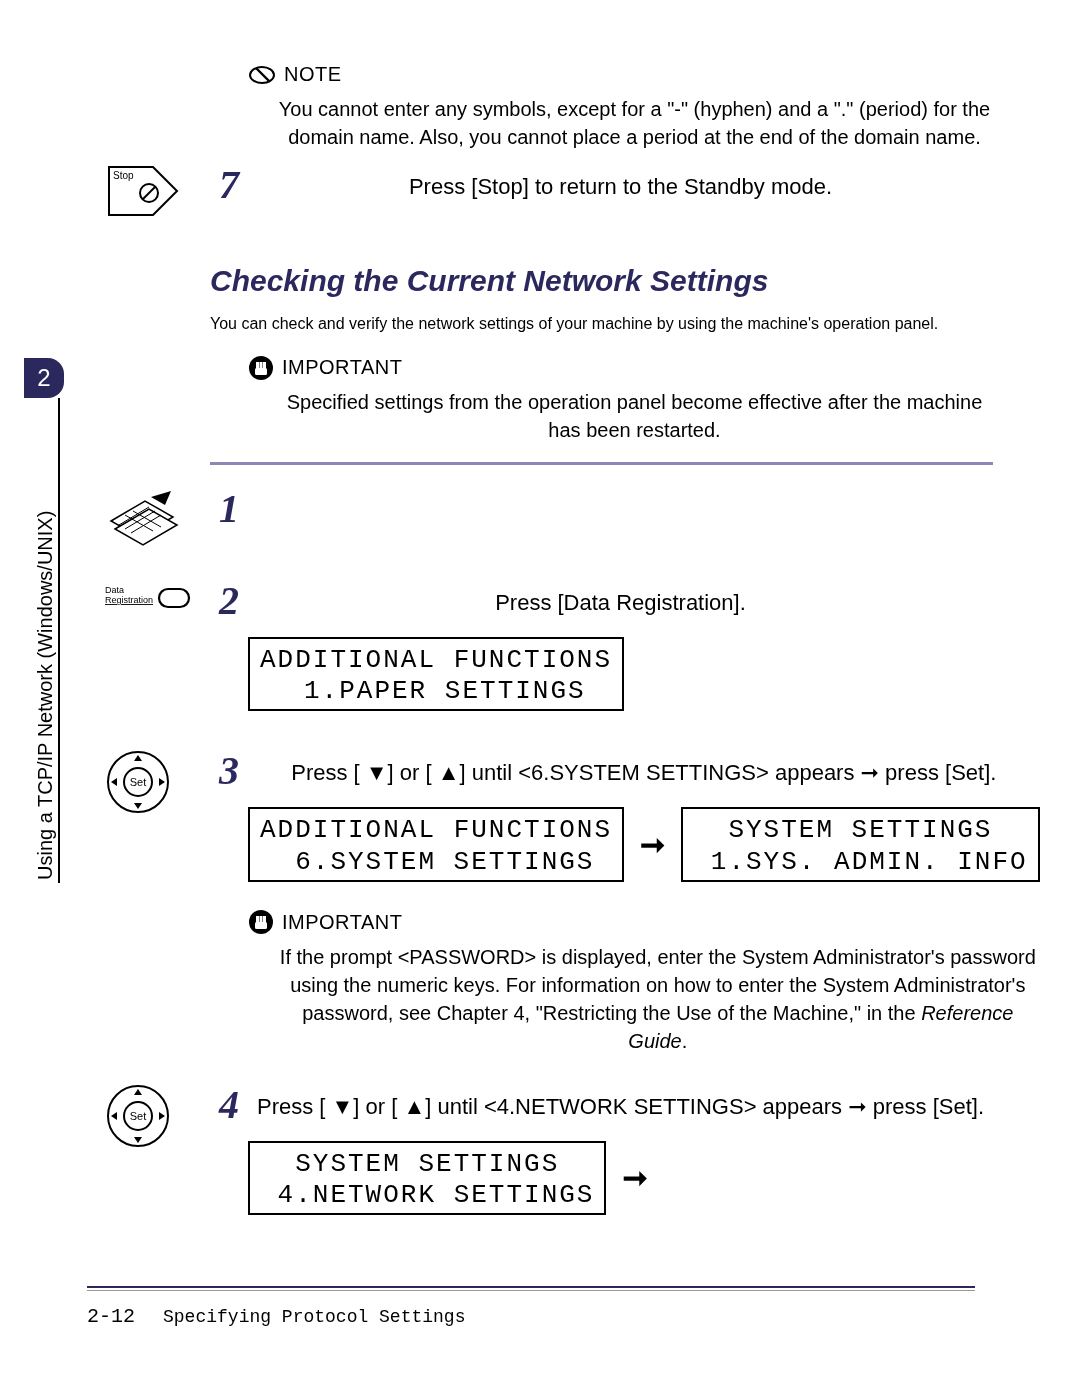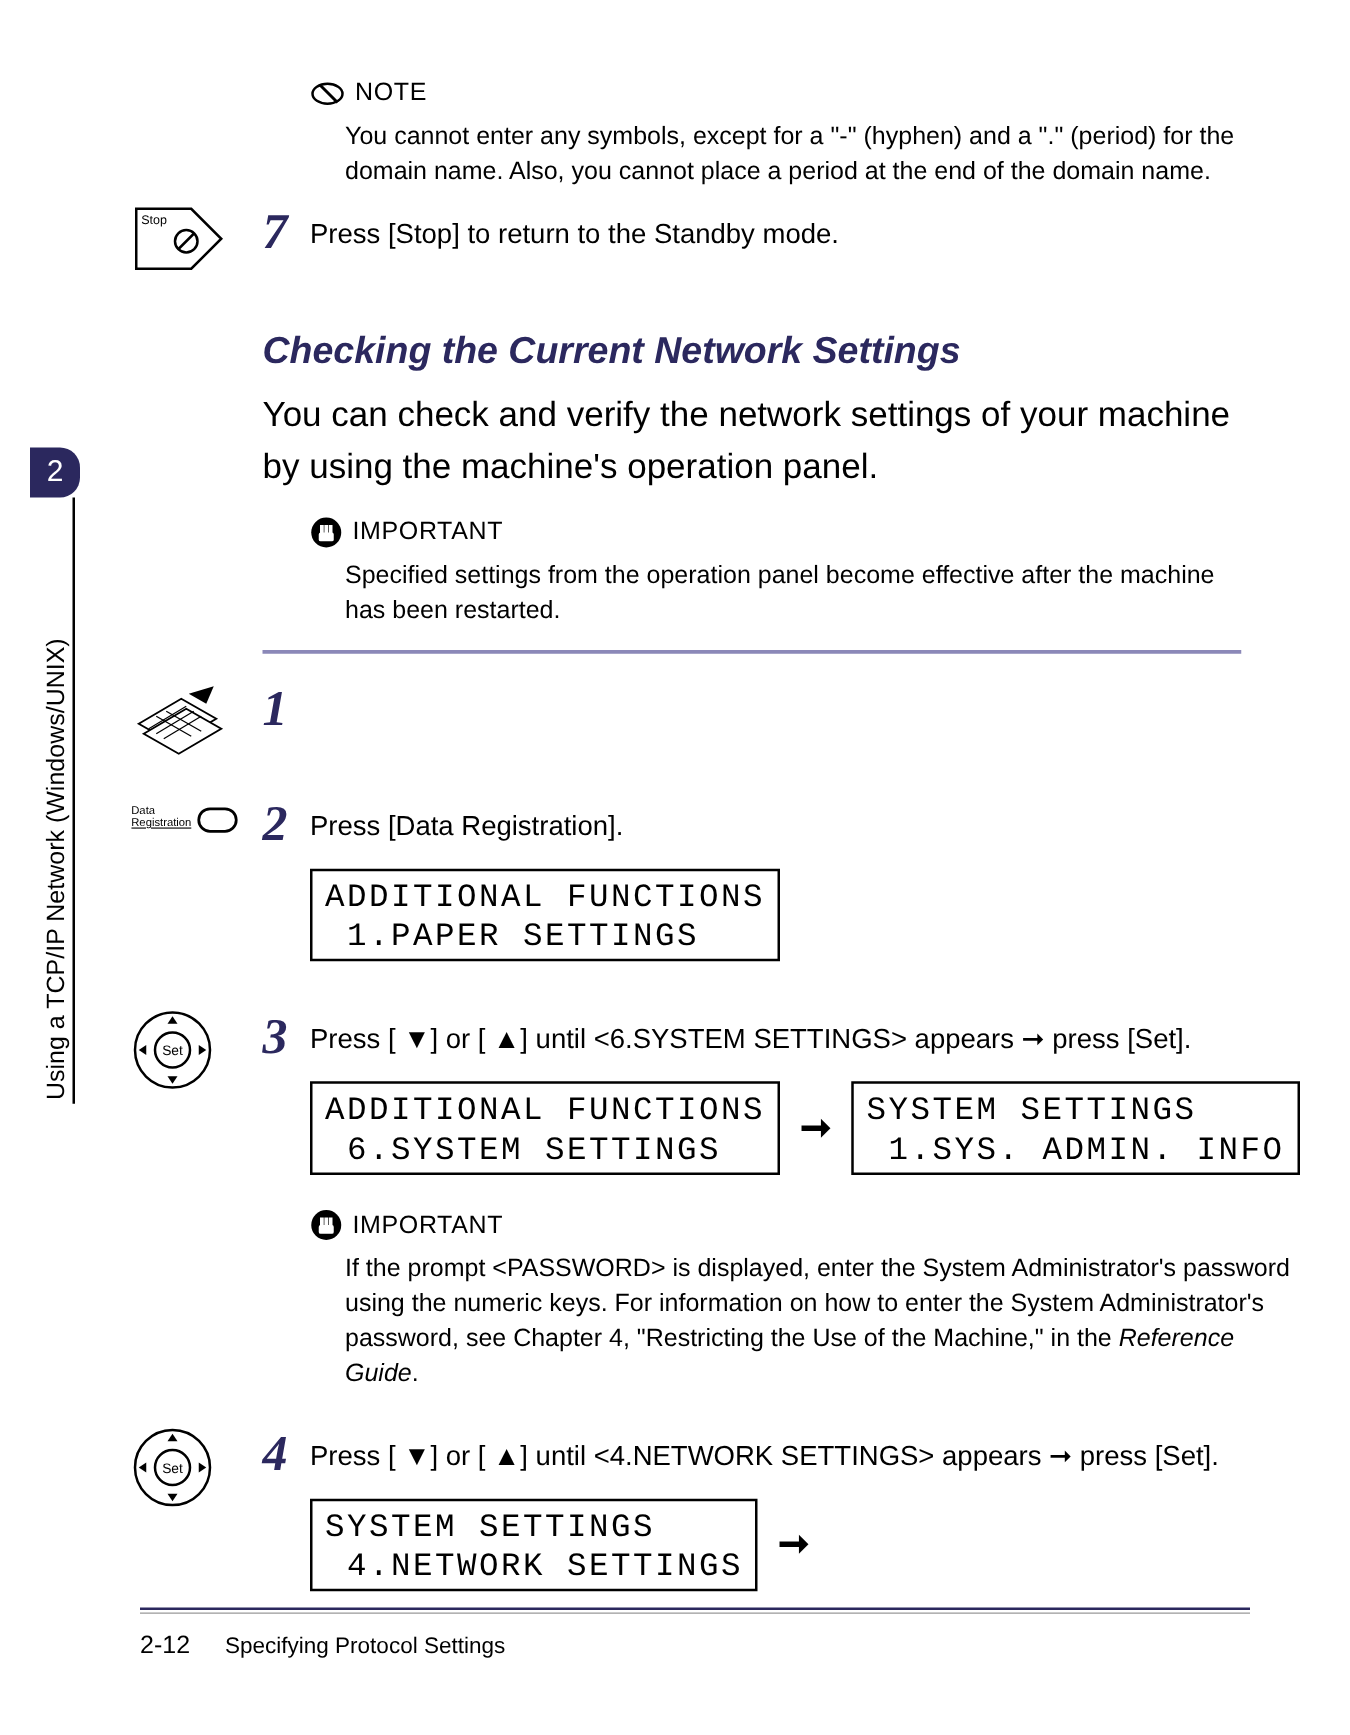--- a/index.html
+++ b/index.html
@@ -43,54 +43,54 @@
     width: 2px;
     height: 485px;
     background: #000;
   }
   .content {
     position: absolute;
     left: 105px;
     top: 60px;
     width: 888px;
   }
-  .row { display: flex; align-items: flex-start; margin-bottom: 8px; }
+  .row { display: flex; align-items: flex-start; margin-bottom: 8px; text-align: center; }
   .icon-col { width: 105px; flex-shrink: 0; display:flex; justify-content:flex-start; }
   .num-col  { width: 38px; flex-shrink:0; color:#2b285e; font-family: Georgia, 'Times New Roman', serif; font-weight:bold; font-style:italic; font-size: 40px; line-height: 1; padding-top:2px; }
   .text-col { flex: 1; font-size: 22px; line-height: 1.45; }
   .note-label, .important-label { font-size:20px; letter-spacing:0.5px; }
   .note-body { font-size:20px; margin-left: 0; margin-top:6px; line-height:1.4; }
   .inset { margin-left: 28px; }
   .heading {
     color: #2b285e;
     font-family: 'Arial Narrow', Arial, sans-serif;
     font-weight: bold;
     font-style: italic;
     font-size: 30px;
     margin: 30px 0 14px 0;
   }
-  .para { font-size:28px; line-height:1.45; }
+  .para { font-size:16px; line-height:1.45; }
   .hr { height:3px; background:#8b88b8; margin: 18px 0 22px 0; }
   .lcd {
     font-family: "Lucida Console","Courier New",monospace;
     font-size: 26px;
     letter-spacing: 2px;
     border: 2px solid #000;
     padding: 6px 10px 2px 10px;
     display:inline-block;
     line-height:1.2;
     white-space: pre;
     vertical-align: middle;
   }
   .lcd-row { display:flex; align-items:center; gap:16px; margin:18px 0 4px 0; }
   .arrow-big { font-size: 30px; font-weight: bold; }
   .ref-italic { font-style: italic; }
   .footer {
-    position:absolute; left:112px; bottom:60px; width:888px;
-    border-top:2px solid #2b285e; padding-top:2px;
+    position:absolute; left:87px; bottom:60px; width:888px;
+    border-top:2px solid #2b285e; padding-top:2px;font-family:Liberation Mono, monospace;
   }
   .footer-inner { border-top:1px solid #999; padding-top:14px; display:flex; gap:28px; font-size:18px; color:#000; align-items:baseline;}
   .footer-page { font-size:20px; }
   .icon-box svg { display:block; }
 </style>
 </head>
 <body>
 
 <div class="sidebar-tab">
   <span>2</span>

